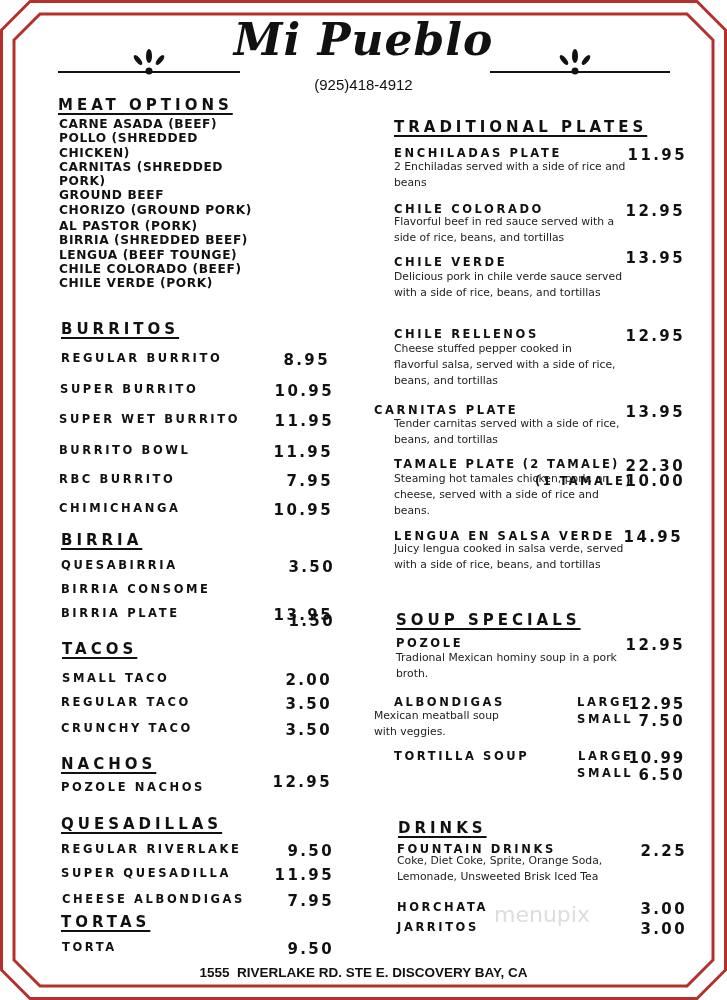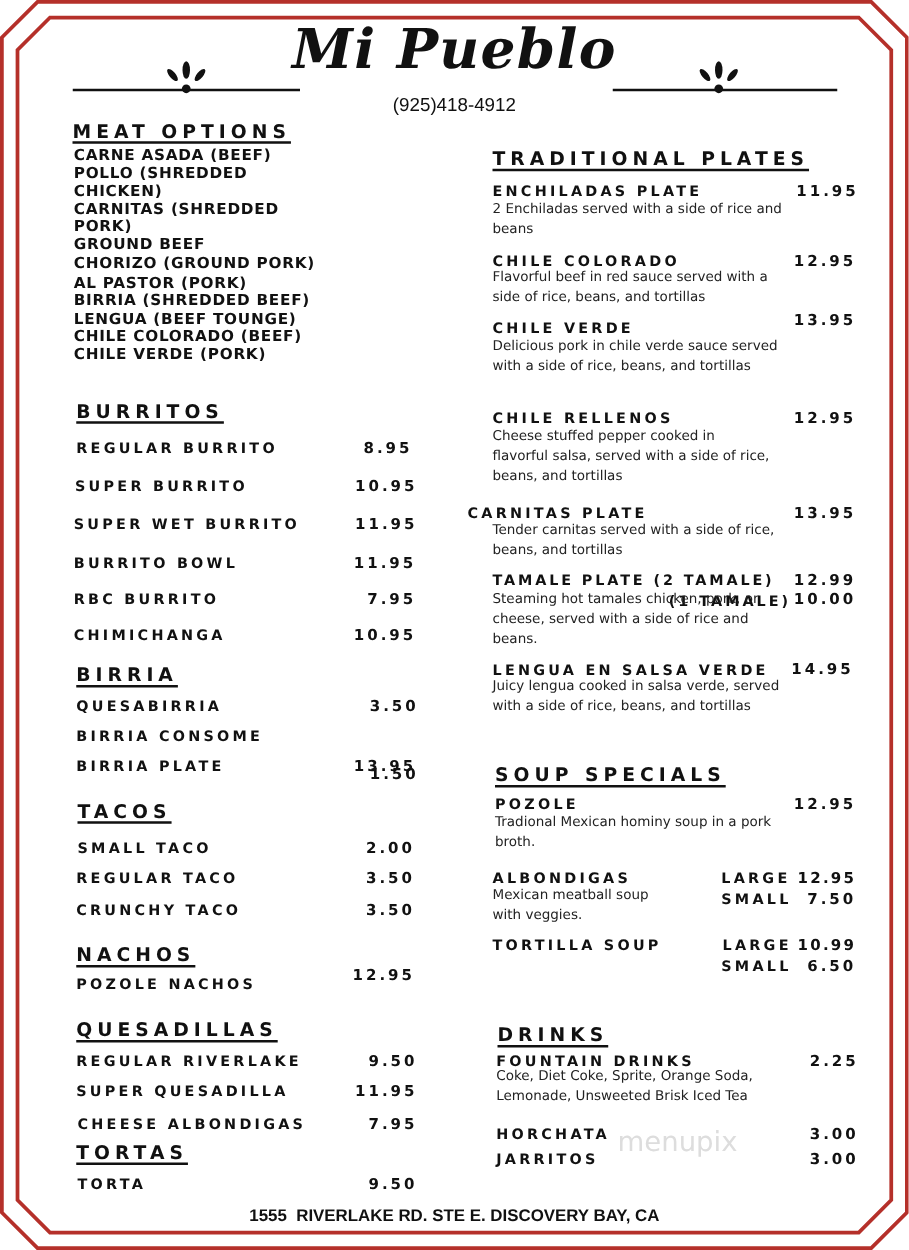--- a/index.html
+++ b/index.html
@@ -4,21 +4,21 @@
 <style>
   html,body{margin:0;padding:0;background:#fff;}
   body{width:727px;height:1000px;position:relative;overflow:hidden;font-family:"Liberation Sans",sans-serif;color:#111;}
   .frame{position:absolute;left:0;top:0;}
   .title{position:absolute;left:0;width:727px;top:14px;text-align:center;font-family:"DejaVu Serif",serif;font-style:italic;font-weight:bold;font-size:44px;letter-spacing:1px;color:#111;}
   .phone{position:absolute;left:0;width:727px;top:76px;text-align:center;font-weight:normal;font-size:15px;}
   .orn{position:absolute;top:48px;}
   .h{position:absolute;font-family:"DejaVu Sans",sans-serif;font-weight:bold;letter-spacing:4px;font-size:15px;text-decoration:underline;text-underline-offset:3px;text-decoration-thickness:2px;}
   .meat{position:absolute;left:59px;top:117px;font-family:"DejaVu Sans",sans-serif;font-weight:bold;font-size:12.2px;line-height:14.3px;letter-spacing:0.6px;}
   .row{position:absolute;font-family:"DejaVu Sans",sans-serif;font-weight:bold;font-size:11.5px;letter-spacing:2.6px;}
-  .price{position:absolute;font-family:"DejaVu Sans",sans-serif;font-weight:bold;font-size:12px;letter-spacing:2.4px;text-align:right;}
+  .price{position:absolute;font-family:"DejaVu Sans",sans-serif;font-weight:bold;font-size:15px;letter-spacing:2.4px;text-align:right;}
   .desc{position:absolute;font-family:"DejaVu Sans",sans-serif;font-size:10.8px;line-height:16px;color:#222;width:235px;}
   .addr{position:absolute;left:0;width:727px;top:965px;text-align:center;font-weight:bold;font-size:13.5px;}
   .wm{position:absolute;left:494px;top:902px;font-size:22px;color:#ddd;font-family:"DejaVu Sans",sans-serif;}
 </style>
 </head>
 <body>
 
 <svg class="frame" width="727" height="1000">
   <polygon points="30,1.5 697,1.5 725.5,30 725.5,970 697,998.5 30,998.5 1.5,970 1.5,30" fill="none" stroke="#b5302a" stroke-width="3"></polygon>
   <polygon points="40,14 687,14 713,40 713,960 687,986 40,986 14,960 14,40" fill="none" stroke="#b5302a" stroke-width="3"></polygon>
@@ -120,37 +120,37 @@
 
 <div class="row" style="left:394px;top:327px">CHILE RELLENOS</div>
 <div class="price" style="right:42px;top:327px">12.95</div>
 <div class="desc" style="left:394px;top:341px;width:225px">Cheese stuffed pepper cooked in flavorful salsa, served with a side of rice, beans, and tortillas</div>
 
 <div class="row" style="left:374px;top:403px">CARNITAS PLATE</div>
 <div class="price" style="right:42px;top:403px">13.95</div>
 <div class="desc" style="left:394px;top:416px;width:232px">Tender carnitas served with a side of rice, beans, and tortillas</div>
 
 <div class="row" style="left:394px;top:457px;letter-spacing:2.3px">TAMALE PLATE (2 TAMALE)</div>
-<div class="price" style="right:42px;top:457px">12.99</div>
+<div class="price" style="right:42px;top:457px">22.30</div>
 <div class="row" style="left:535px;top:474px;letter-spacing:2.4px">(1 TAMALE)</div>
 <div class="price" style="right:42px;top:472px">10.00</div>
 <div class="desc" style="left:394px;top:471px;width:236px">Steaming hot tamales chicken, pork, or cheese, served with a side of rice and beans.</div>
 
 <div class="row" style="left:394px;top:529px">LENGUA EN SALSA VERDE</div>
 <div class="price" style="right:44px;top:528px">14.95</div>
 <div class="desc" style="left:394px;top:541px;width:232px">Juicy lengua cooked in salsa verde, served with a side of rice, beans, and tortillas</div>
 
 <div class="h" style="left:396px;top:611px">SOUP SPECIALS</div>
 
 <div class="row" style="left:396px;top:636px">POZOLE</div>
 <div class="price" style="right:42px;top:636px">12.95</div>
 <div class="desc" style="left:396px;top:650px;width:230px">Tradional Mexican hominy soup in a pork broth.</div>
 
 <div class="row" style="left:394px;top:695px">ALBONDIGAS</div>
-<div class="desc" style="left:394px;top:708px;width:150px">Mexican meatball soup with veggies.</div>
+<div class="desc" style="left:374px;top:708px;width:150px">Mexican meatball soup with veggies.</div>
 <div class="row" style="left:577px;top:695px">LARGE</div>
 <div class="price" style="right:42px;top:695px;letter-spacing:1.8px">12.95</div>
 <div class="row" style="left:577px;top:712px">SMALL</div>
 <div class="price" style="right:42px;top:712px">7.50</div>
 
 <div class="row" style="left:394px;top:749px">TORTILLA SOUP</div>
 <div class="row" style="left:578px;top:749px">LARGE</div>
 <div class="price" style="right:42px;top:749px;letter-spacing:1.8px">10.99</div>
 <div class="row" style="left:577px;top:766px">SMALL</div>
 <div class="price" style="right:42px;top:766px">6.50</div>

